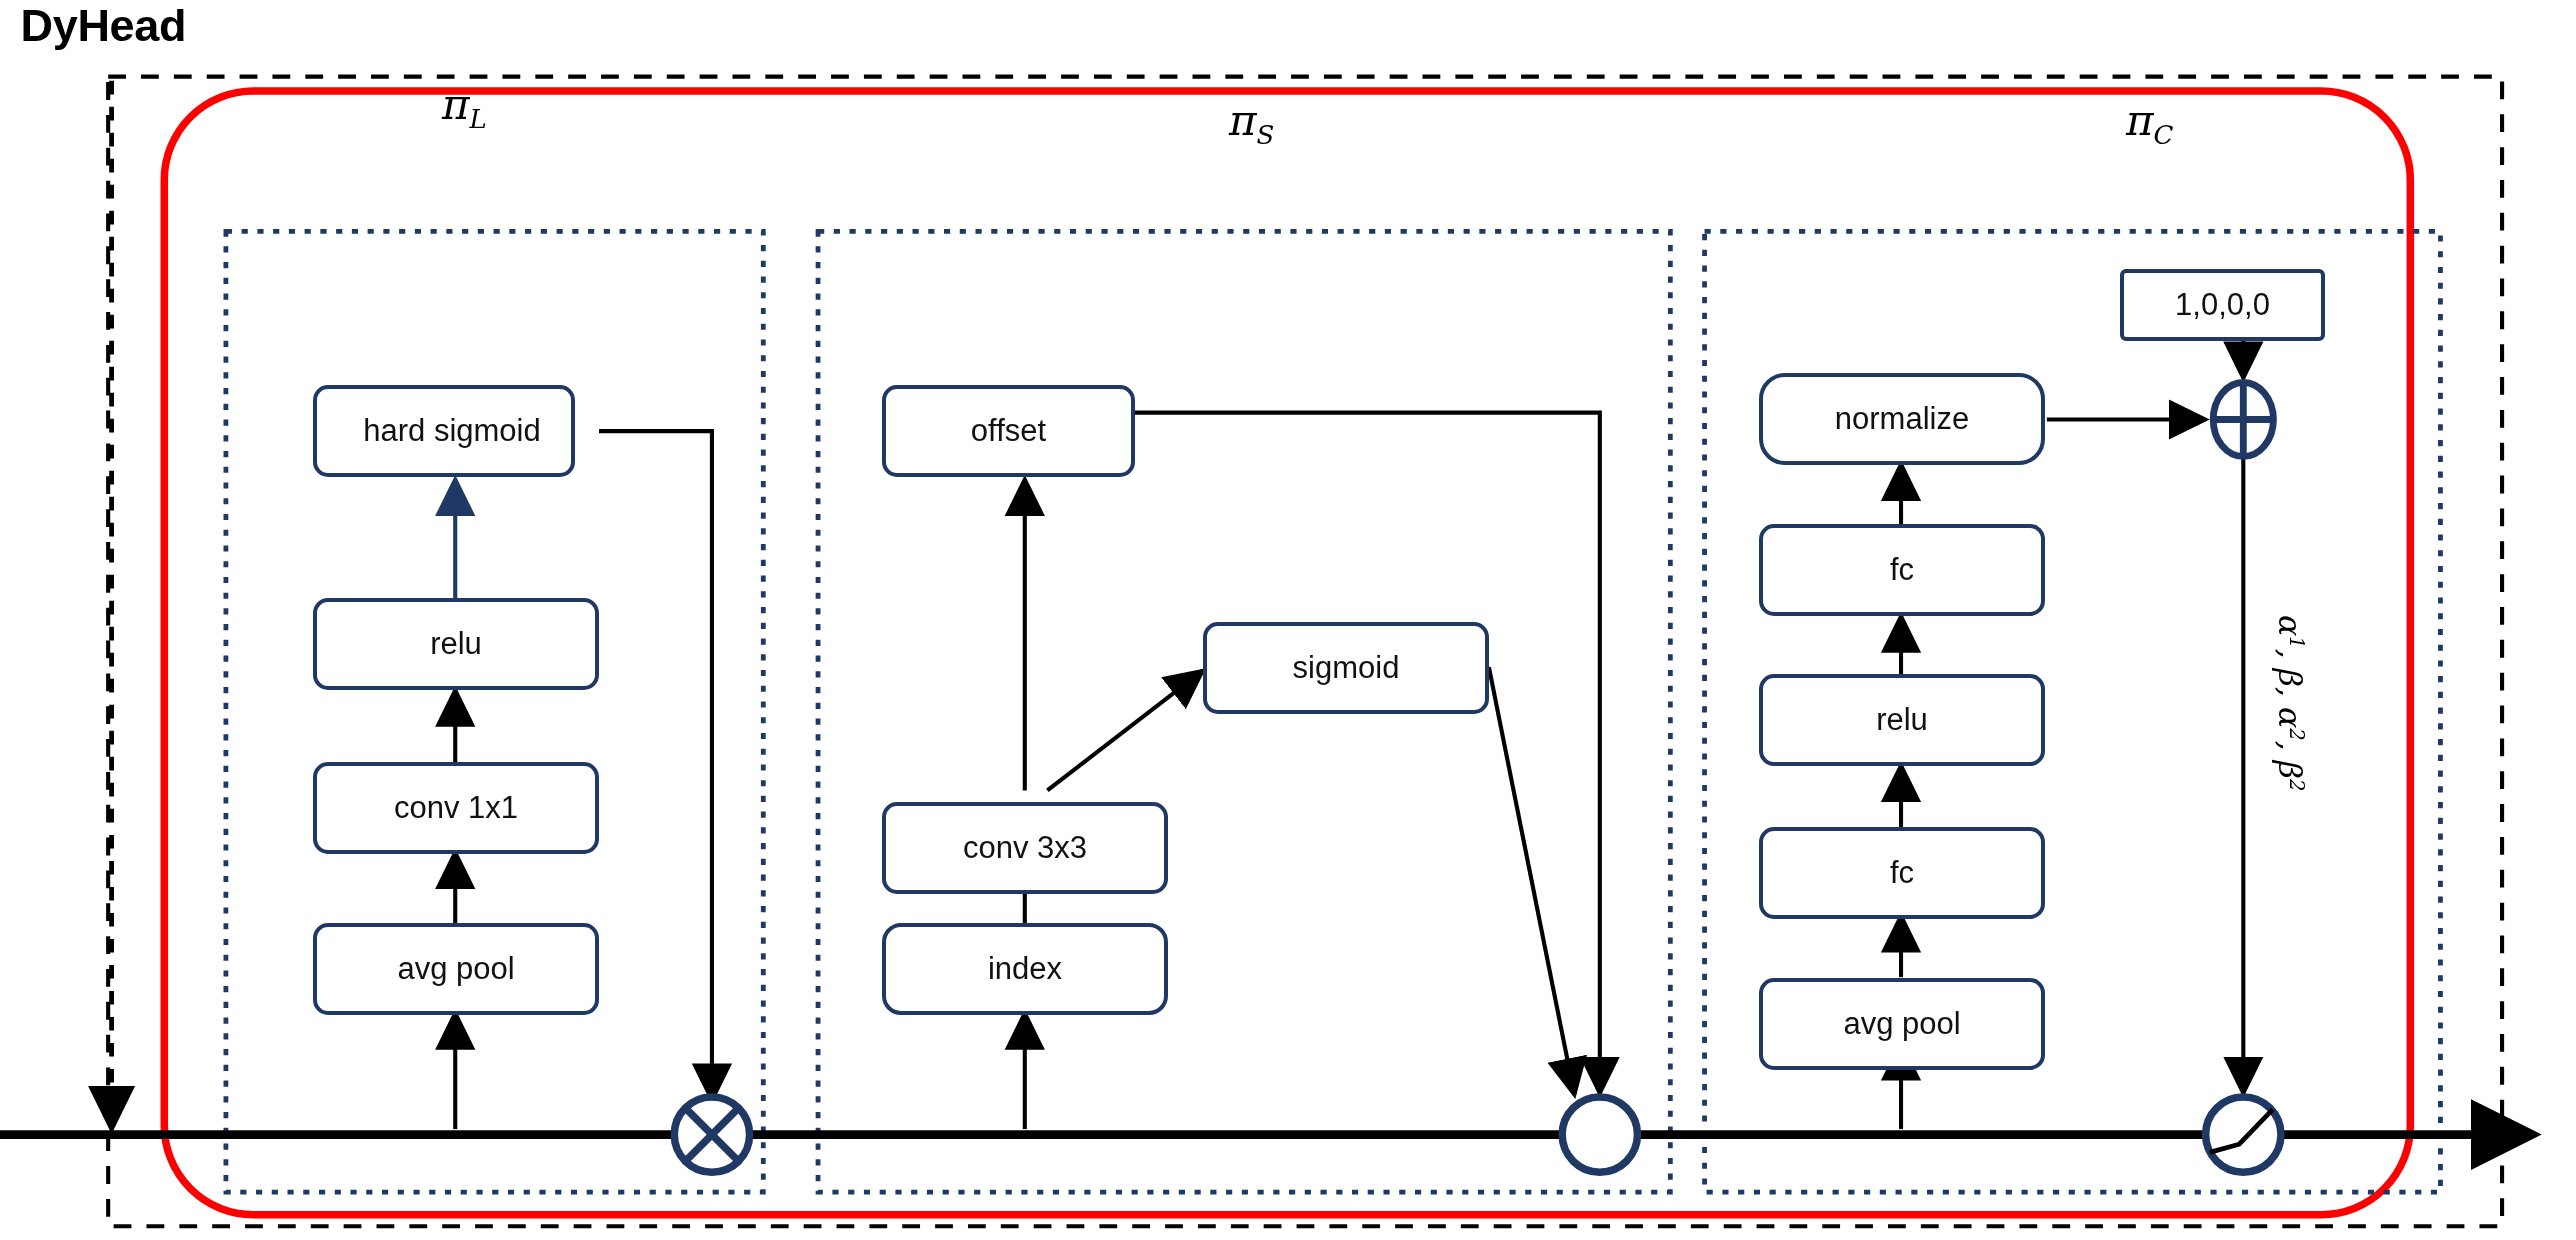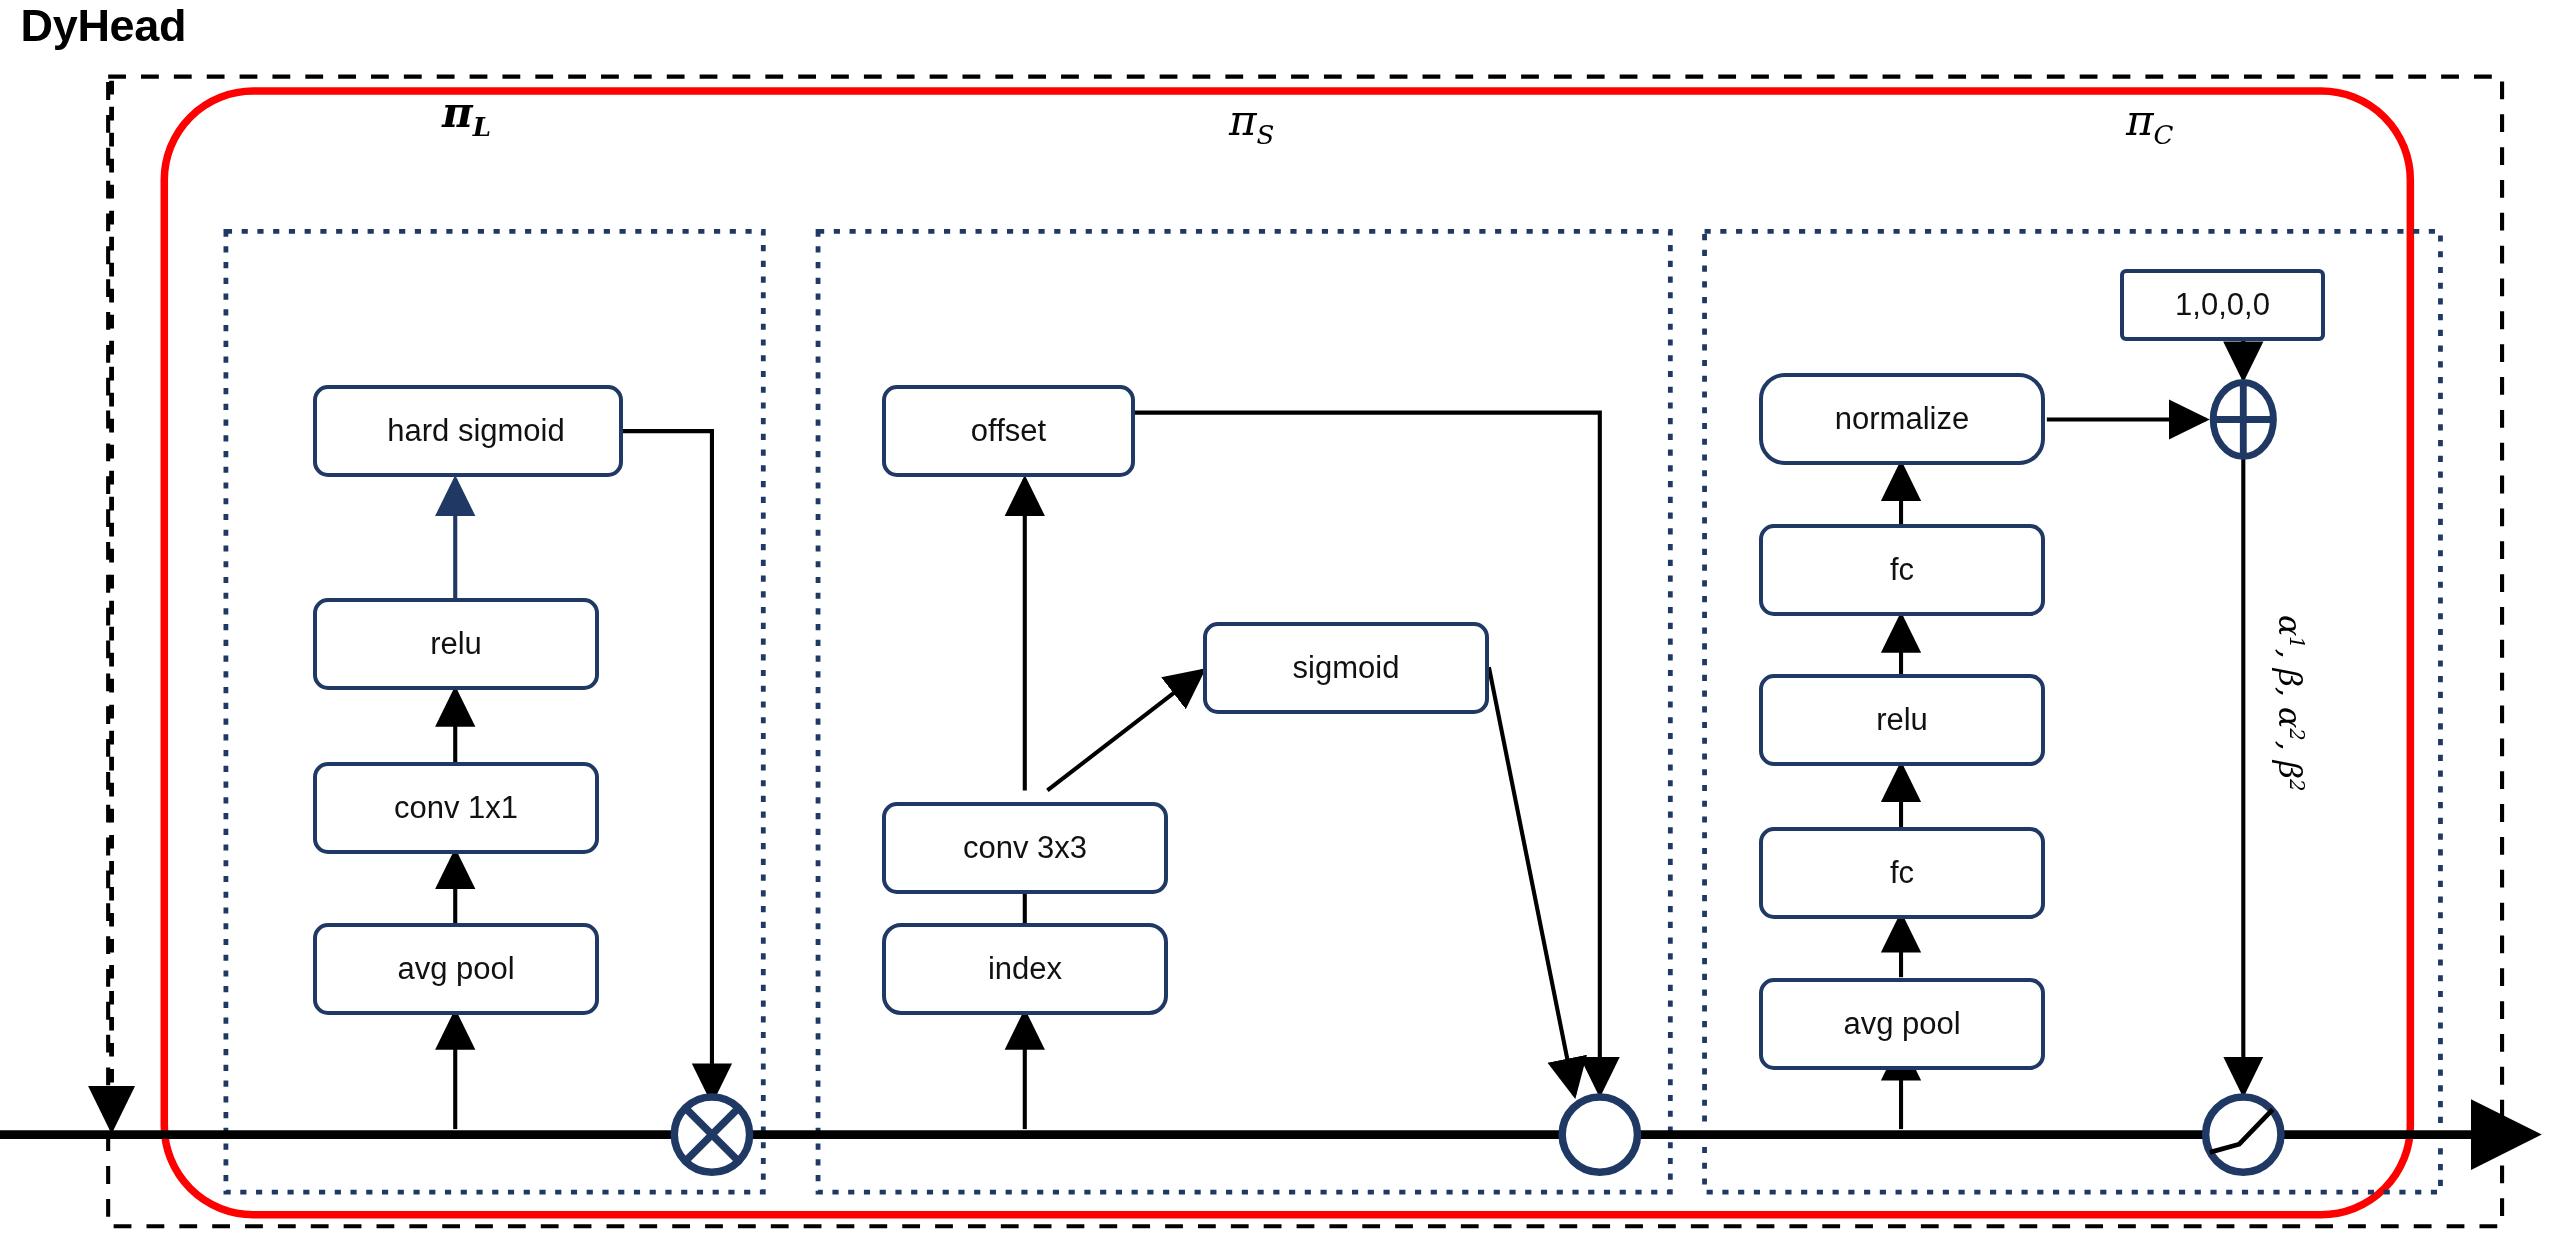--- a/index.html
+++ b/index.html
@@ -90,31 +90,31 @@
       <line x1="3277" y1="559" x2="3277" y2="667" stroke="#1f3864" stroke-width="10"></line>
       <line x1="3233" y1="613" x2="3321" y2="613" stroke="#1f3864" stroke-width="10"></line>
     </g>
 
     <g>
       <circle cx="3277" cy="1658" r="55" fill="#fff" stroke="#1f3864" stroke-width="11"></circle>
       <path d="M 3228 1684 L 3271 1672 L 3320 1621" fill="none" stroke="#000" stroke-width="7"></path>
     </g>
   </svg>
 
-  <div class="pilab" style="left:442px;top:88px;font-weight:bold;">
+  <div class="pilab" style="left:442px;top:80px;">
     <span>π</span><sub>L</sub>
   </div>
   <div class="pilab" style="left:1229px;top:96px;">
     <span>π</span><sub>S</sub>
   </div>
   <div class="pilab" style="left:2126px;top:96px;">
     <span>π</span><sub>C</sub>
   </div>
 
-  <div class="nodebox" style="left:313px;top:385px;width:310px;height:92px;padding-left:16px;">hard sigmoid</div>
+  <div class="nodebox" style="left:313px;top:385px;width:262px;height:92px;padding-left:16px;">hard sigmoid</div>
   <div class="nodebox" style="left:313px;top:598px;width:286px;height:92px;">relu</div>
   <div class="nodebox" style="left:313px;top:762px;width:286px;height:92px;">conv 1x1</div>
   <div class="nodebox" style="left:313px;top:923px;width:286px;height:92px;">avg pool</div>
 
   <div class="nodebox" style="left:882px;top:385px;width:253px;height:92px;">offset</div>
   <div class="nodebox" style="left:1203px;top:622px;width:286px;height:92px;">sigmoid</div>
   <div class="nodebox" style="left:882px;top:762px;width:286px;height:92px;margin-top:40px;">conv 3x3</div>
   <div class="nodebox" style="left:882px;top:923px;width:286px;height:92px;border-radius:19px;">index</div>
 
   <div class="sharpbox" style="left:2120px;top:269px;width:205px;height:72px;">1,0,0,0</div>

